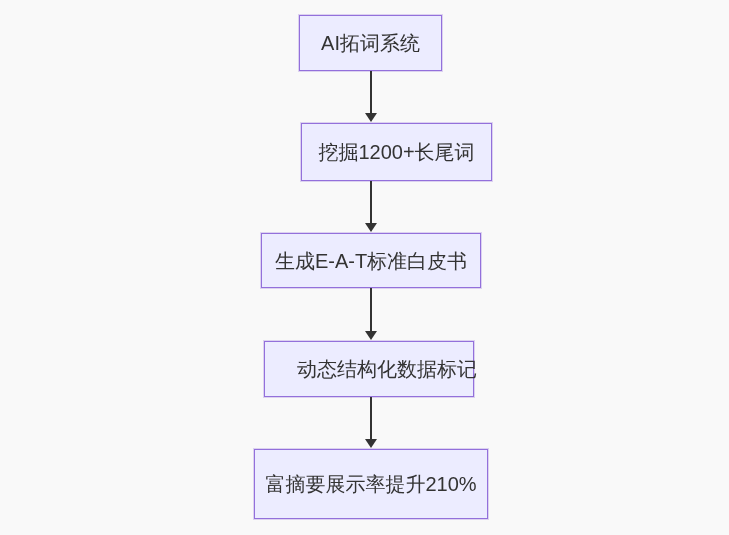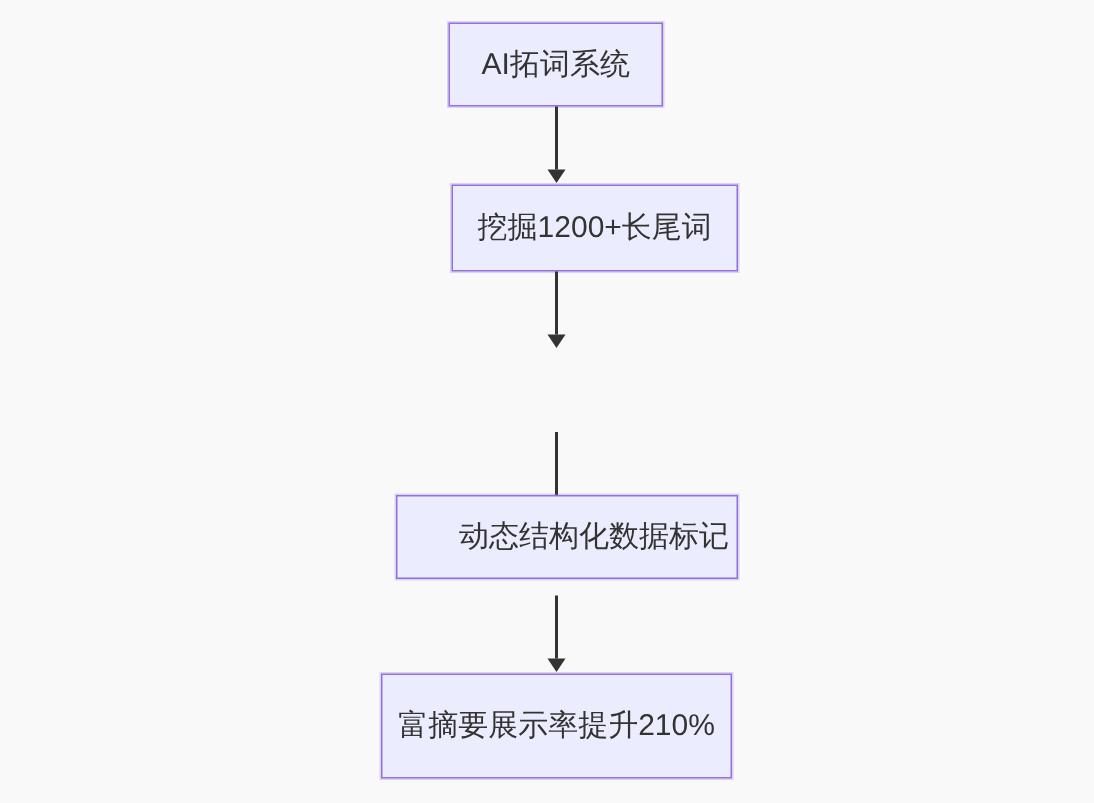--- a/index.html
+++ b/index.html
@@ -52,21 +52,21 @@
     width: 0;
     height: 0;
     border-left: 6px solid transparent;
     border-right: 6px solid transparent;
     border-top: 9px solid var(--arrow-color, #333333);
   }
   
   #n1 { left: 299px; top: 15px;  width: 143px; height: 56px; }
   #n2 { left: 275px; top: 123px; width: 191px; height: 58px; margin-left: 26px; }
   #n3 { left: 261px; top: 233px; width: 220px; height: 55px; }
-  #n4 { left: 264px; top: 330px; width: 228px; height: 56px; padding-left: 36px; }
+  #n4 { left: 264px; top: 341px; width: 210px; height: 56px; padding-left: 36px; }
   #n5 { left: 254px; top: 449px; width: 234px; height: 70px; }
   
   #a1 { left: 371px; top: 71px;  height: 51px; }
   #a2 { left: 371px; top: 181px; height: 51px; }
   #a3 { left: 371px; top: 288px; height: 52px; }
   #a4 { left: 371px; top: 397px; height: 51px; }
 </style>
 </head>
 <body>
 
@@ -83,20 +83,23 @@
 
   <div class="node" id="n2">
     <span class="node-label">挖掘1200+长尾词</span>
   </div>
 
   <div class="arrow" id="a2">
     <div class="arrow-line"></div>
     <div class="arrow-head"></div>
   </div>
 
+  <div class="node" id="n3">
+    <span class="node-label">生成E-A-T标准白皮书</span>
+  </div>
 
   <div class="arrow" id="a3">
     <div class="arrow-line"></div>
     <div class="arrow-head"></div>
   </div>
 
   <div class="node" id="n4">
     <span class="node-label">动态结构化数据标记</span>
   </div>
 

